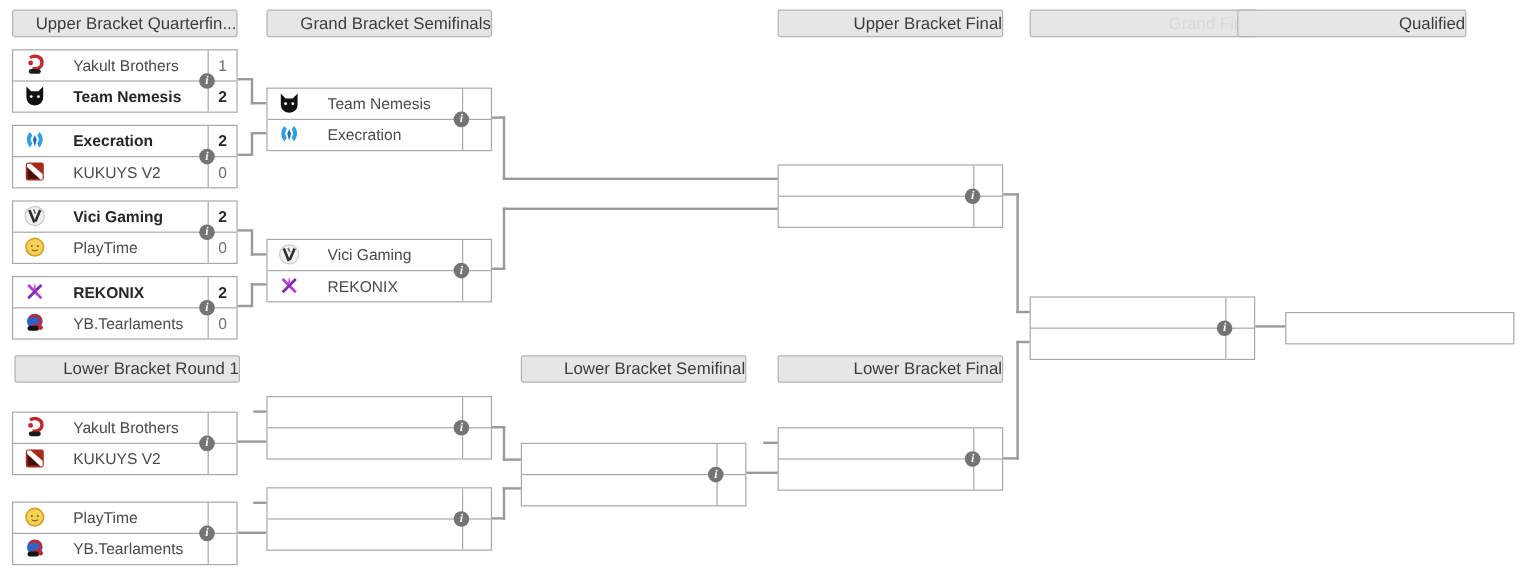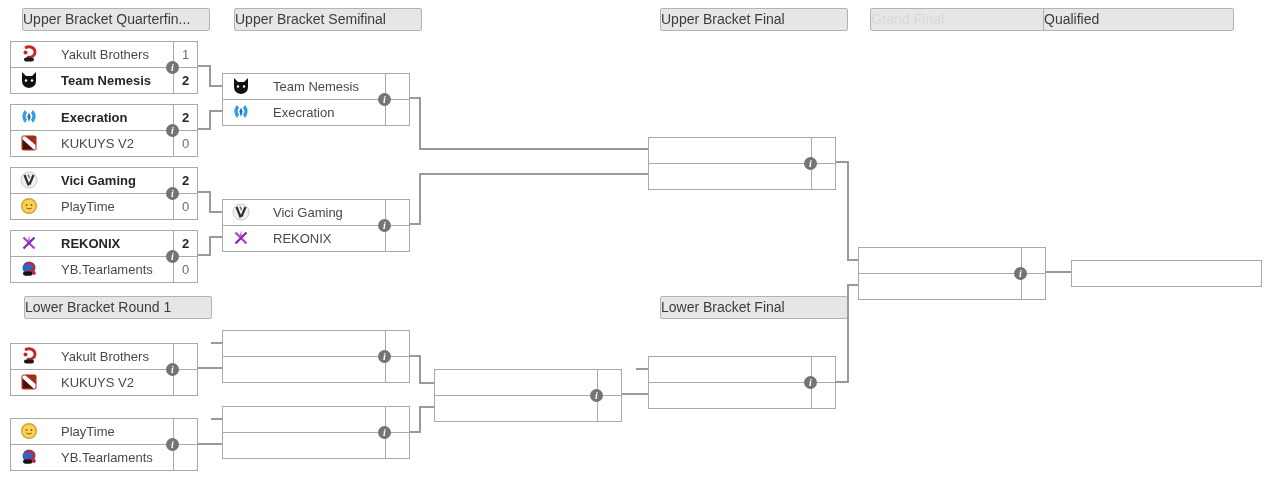--- a/index.html
+++ b/index.html
@@ -1,21 +1,21 @@
 <!DOCTYPE html>
 <html><head>
 <meta charset="utf-8">
 <style>
   html,body{margin:0;padding:0;background:#fff;}
   .stage{position:relative;width:1278px;height:483px;background:#ffffff;
          font-family:"Liberation Sans",sans-serif;overflow:hidden;}
   
   .hd{position:absolute;height:23px;background:#e6e6e6;border:1px solid #b3b3b3;
-      border-radius:2px;box-sizing:border-box;text-align:left;font-size:14px;
-      line-height:20px;color:#3c3c3c;margin-left:12px;}
+      border-radius:2px;box-sizing:border-box;text-align:right;font-size:14px;
+      line-height:20px;color:#3c3c3c;}
   .hd.faint{color:#d9d9d9;}
   
   .match{position:absolute;width:188px;background:#fff;border:1px solid #a9a9a9;
          box-sizing:border-box;}
   .m2{height:53px;}
   .m1{height:27px;}
   .trow{position:relative;height:25px;}
   .trow.first{border-bottom:1px solid #a9a9a9;}
   .logo{position:absolute;left:9px;top:3px;width:18px;height:18px;}
   .tname{display:block;margin-left:50px;margin-right:26px;font-size:13px;
@@ -80,25 +80,26 @@
     <circle cx="9" cy="8" r="6.5" fill="#2f63c9"></circle>
     <path d="M5 4.5 C9 1.5 14 3.5 14 7 C14 10 11 11.8 8 11" stroke="#c4272e" stroke-width="2.2" fill="none"></path>
     <rect x="3" y="11.5" width="9.5" height="4.2" rx="2.1" fill="#141414"></rect>
     <circle cx="13.8" cy="13" r="2" fill="#c4272e"></circle>
   </symbol>
 </svg>
 
 <div class="stage">
 
   <div class="hd" style="left:10px;top:8px;width:188px">Upper Bracket Quarterfin...</div>
-  <div class="hd" style="left:222px;top:8px;width:188px">Upper Bracket Semifinal</div>
+  <div class="hd" style="left:222px;top:8px;width:188px">Grand Bracket Semifinals</div>
   <div class="hd" style="left:648px;top:8px;width:188px">Upper Bracket Final</div>
   <div class="hd faint" style="left:858px;top:8px;width:190px">Grand Final</div>
   <div class="hd" style="left:1031px;top:8px;width:191px">Qualified</div>
   <div class="hd" style="left:12px;top:296px;width:188px">Lower Bracket Round 1</div>
+  <div class="hd" style="left:434px;top:296px;width:188px">Lower Bracket Semifinal</div>
   <div class="hd" style="left:648px;top:296px;width:188px">Lower Bracket Final</div>
 
   <div class="match m2" style="left:10px;top:41px">
     <div class="trow first">
       <svg class="logo">
           <use href="#sym-yakult"></use>
         </svg>
       <span class="tname">Yakult Brothers</span>
       <span class="tscore">1</span>
     </div>

